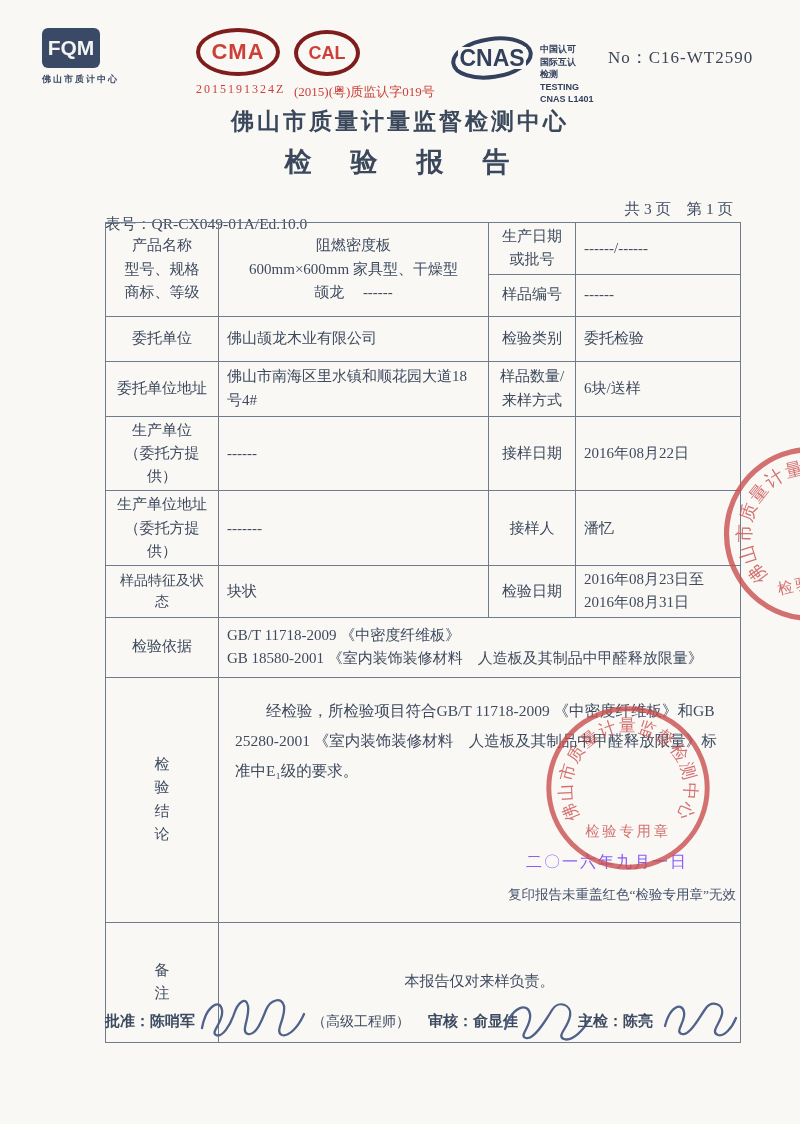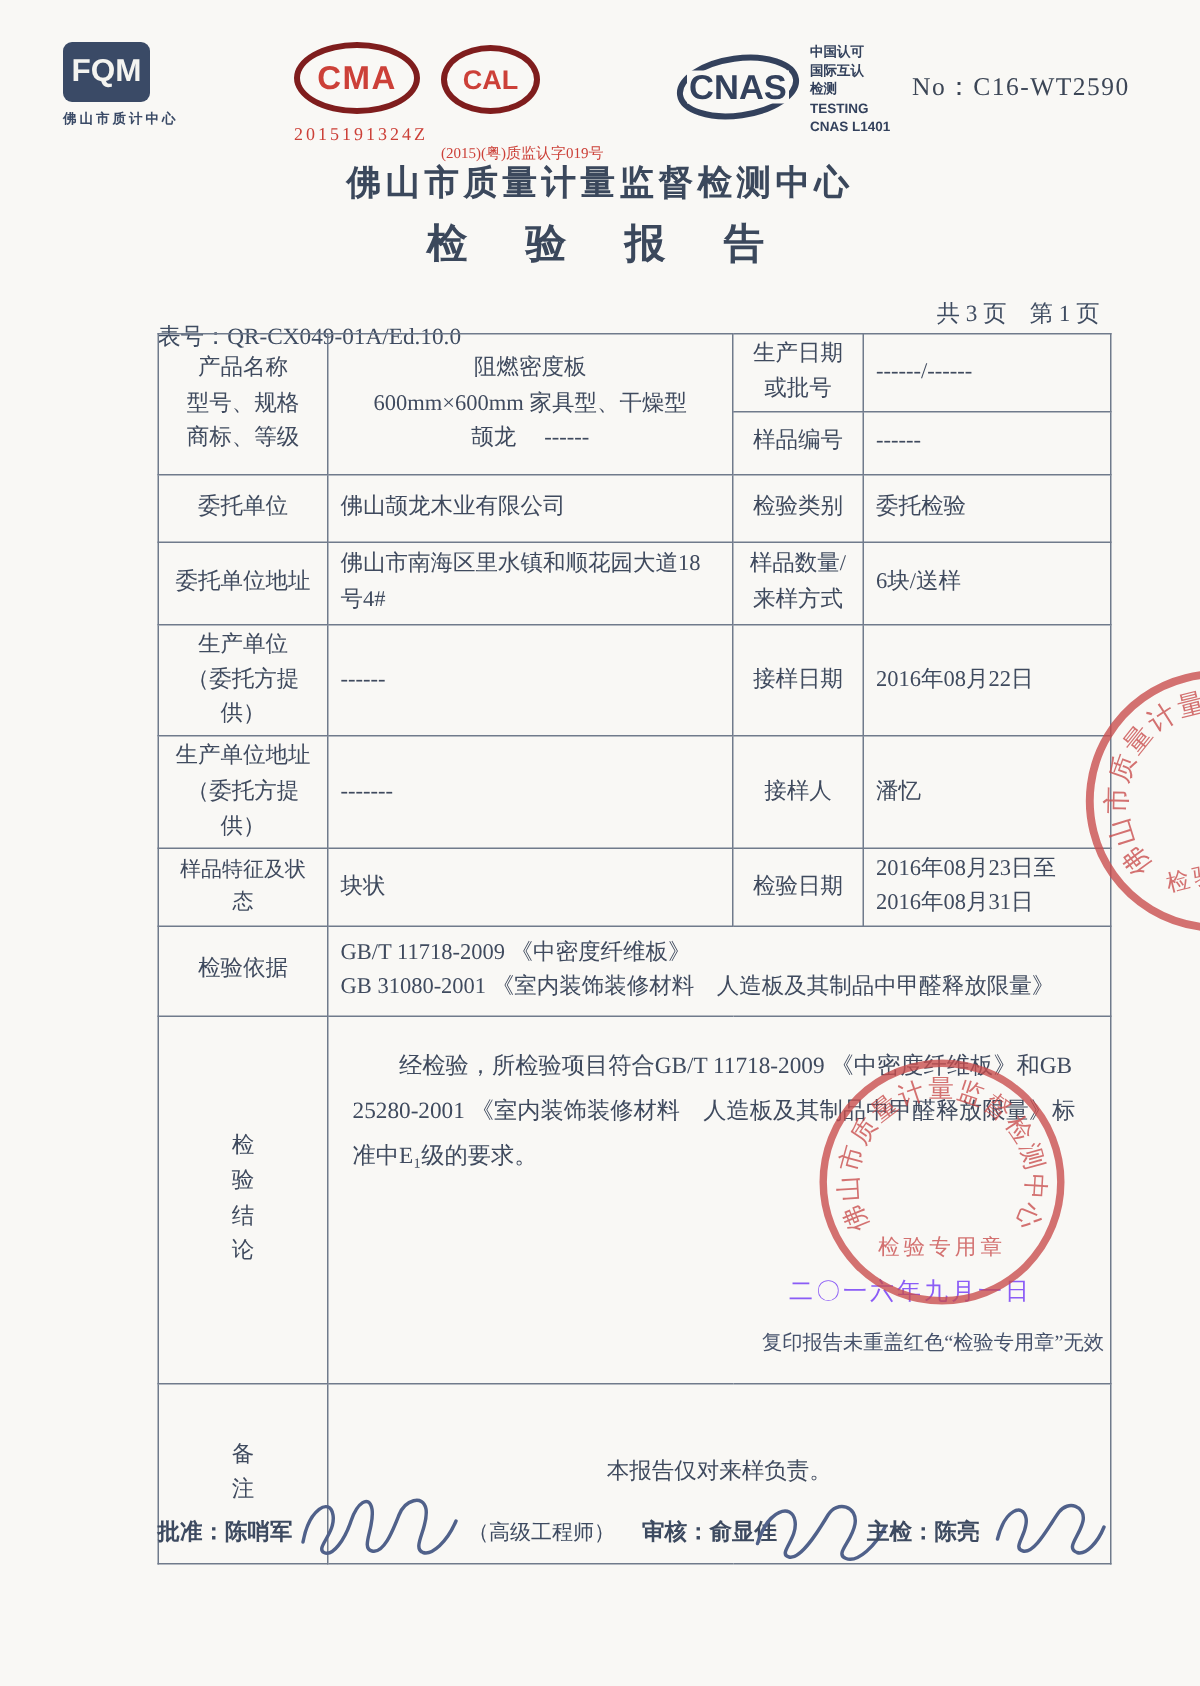--- a/index.html
+++ b/index.html
@@ -2,36 +2,36 @@
 <html><head>
 <meta charset="utf-8">
 <style>
   * { margin:0; padding:0; box-sizing:border-box; }
   html,body { background:#e8e8e6; }
   body { font-family:"Liberation Serif","DejaVu Serif",serif; }
   .page {
     position:relative; width:800px; height:1124px; margin:0 auto;
     background:#f9f8f5; overflow:hidden; color:#45526b;
   }
-  .pre { white-space:pre-line; }
+  .pre { white-space:pre-line;margin-top:15px; }
 
   
   .hdr-item { position:absolute; text-align:center; }
   .fqm-box { width:58px; height:40px; background:#3a4a66; border-radius:6px;
     color:#f4f4f0; font-family:"Liberation Sans",sans-serif; font-weight:bold;
     font-size:21px; line-height:40px; letter-spacing:0; }
   .fqm-cap { margin-top:5px; font-size:9px; color:#3a4a66; letter-spacing:2px; font-weight:600;}
   .oval { border:4px solid #7f1d1d; border-radius:50%; color:#cc4038;
     font-family:"Liberation Sans",sans-serif; font-weight:bold;
     display:flex; align-items:center; justify-content:center; }
   .cma-oval { width:84px; height:48px; font-size:22px; letter-spacing:1px;}
   .cma-cap { margin-top:6px; font-size:12px; color:#cc4038; letter-spacing:2px;
     font-family:"Liberation Serif",serif; }
   .cal-oval { width:66px; height:46px; font-size:18px; }
-  .cal-cap { margin-top:19px; font-size:10px; color:#cc4038; letter-spacing:0; }
+  .cal-cap { margin-top:7px; font-size:13px; color:#cc4038; letter-spacing:0; }
   .cnas-caption { font-size:9px; line-height:1.4; color:#33415c; font-weight:600;
     text-align:left; font-family:"Liberation Sans",sans-serif; }
   .report-no { position:absolute; left:608px; top:46px; font-size:17px;
     color:#3c4656; letter-spacing:1px; }
 
   
   .title { position:absolute; top:106px; left:0; width:100%; text-align:center;
     font-size:23px; font-weight:600; letter-spacing:3px; color:#3b485c; }
   .subtitle { position:absolute; top:144px; left:0; width:100%; text-align:center;
     font-size:27px; font-weight:600; letter-spacing:6px; color:#3b485c; }
@@ -168,21 +168,21 @@
     <tr style="height:48px">
       <td class="lab" style="font-size:14px">样品特征及状态</td>
       <td>块状</td>
       <td class="lab">检验日期</td>
       <td class="pre">2016年08月23日至
 2016年08月31日</td>
     </tr>
     <tr style="height:60px">
       <td class="lab">检验依据</td>
       <td class="pre" colspan="3">GB/T 11718-2009 《中密度纤维板》
-GB 31080-2001 《室内装饰装修材料　人造板及其制品中甲醛释放限量》</td>
+GB 18580-2001 《室内装饰装修材料　人造板及其制品中甲醛释放限量》</td>
     </tr>
     <tr style="height:245px">
       <td class="vlab vlab8 pre">检
 验
 结
 论</td>
       <td class="concl-cell" colspan="3">
         <div class="concl-text">经检验，所检验项目符合GB/T 11718-2009 《中密度纤维板》和GB 25280-2001 《室内装饰装修材料　人造板及其制品中甲醛释放限量》标准中E₁级的要求。</div>
         <div class="concl-date">二〇一六年九月一日</div>
         <div class="concl-note">复印报告未重盖红色“检验专用章”无效</div>

